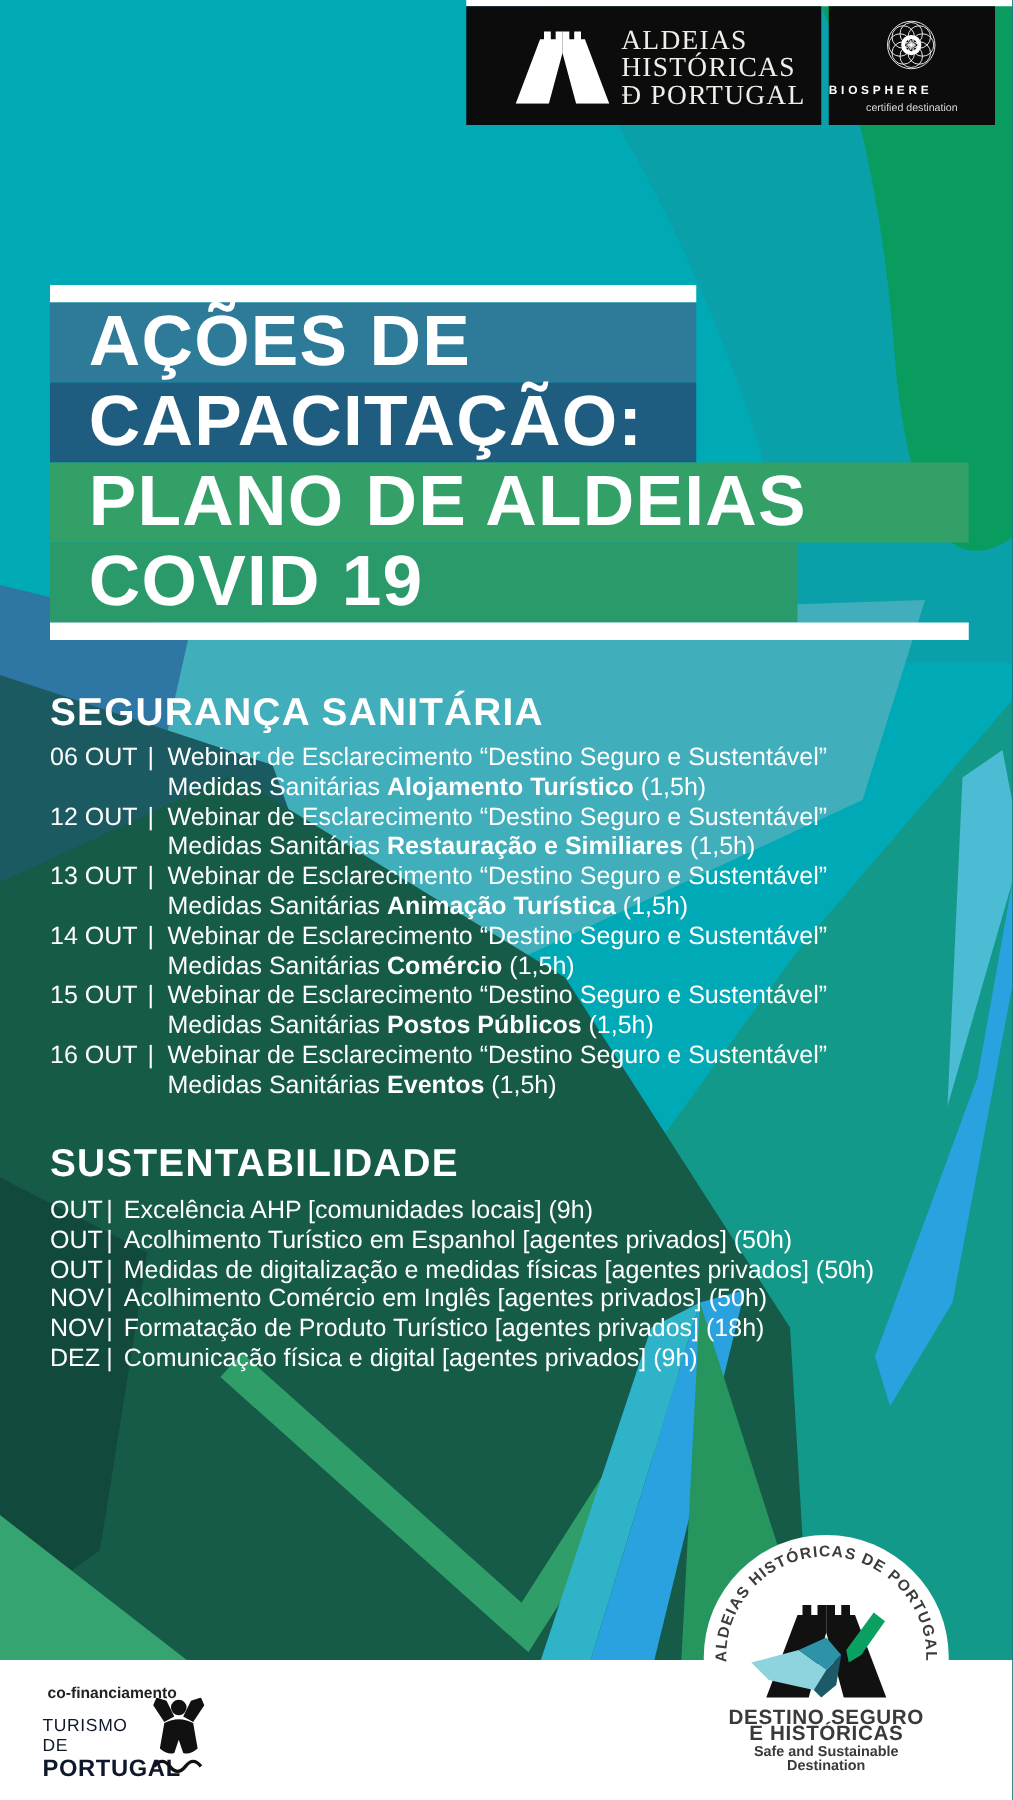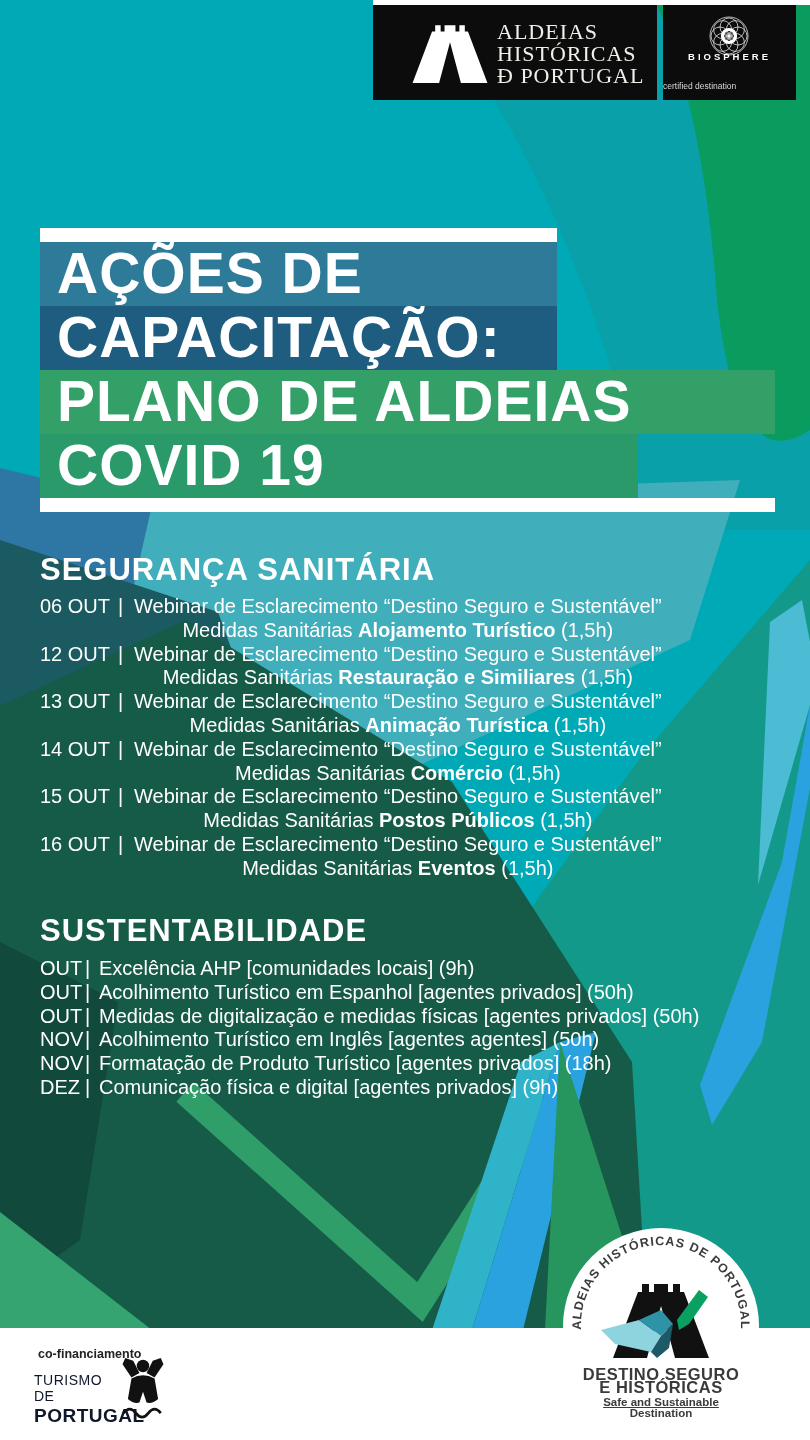--- a/index.html
+++ b/index.html
@@ -16,53 +16,53 @@
   .ahp-box{left:373px;width:284px;height:95px;}
   .bio-box{left:663px;width:133px;height:95px;}
   .ahp-castle{position:absolute;left:38px;top:17px;width:78px;height:61px;}
   .ahp-text{
     position:absolute;left:124px;top:16px;color:#f2efe9;
     font-family:"Liberation Serif",serif;font-size:22px;line-height:22px;letter-spacing:1px;
   }
   .ahp-text div{white-space:nowrap;}
   .bio-orn{position:absolute;left:40px;top:5px;width:52px;height:52px;}
   .bio-title{
-    position:absolute;left:0;top:46px;width:133px;text-align:center;color:#fff;
+    position:absolute;left:0;top:62px;width:133px;text-align:left;color:#fff;
     font-size:9.5px;font-weight:bold;letter-spacing:3px;
   }
   .bio-sub{
-    position:absolute;left:0;top:76px;width:133px;color:#d9d9d9;font-size:8.5px;
+    position:absolute;left:0;top:76px;width:133px;text-align:center;color:#d9d9d9;font-size:8.5px;
   }
 
   
   .bar{position:absolute;left:40px;background:#fff;height:14px;}
   .bar-top{top:228px;width:517px;}
   .bar-bottom{top:498px;width:735px;}
   .band{
     position:absolute;left:40px;height:64px;color:#fff;
     font-size:57px;font-weight:bold;letter-spacing:1px;
-    line-height:62px;padding-left:17px;box-sizing:border-box;white-space:nowrap;
+    line-height:62px;padding-left:31px;box-sizing:border-box;white-space:nowrap;
   }
   .band1{top:242px;width:517px;background:#2e7a99;}
   .band2{top:306px;width:517px;background:#1e5d80;}
   .band3{top:370px;width:735px;background:#32a067;}
   .band4{top:434px;width:598px;background:#2b9a6b;}
 
   
   .sec-heading{
     position:absolute;left:40px;color:#fff;font-size:31px;font-weight:bold;
     letter-spacing:1px;white-space:nowrap;
   }
   .h1{top:552px;} .h2{top:913px;}
   .list{position:absolute;left:40px;color:#fff;font-size:20px;line-height:23.8px;}
   .list1{top:595px;} .list2{top:957px;}
   .evt-l1{white-space:nowrap;}
   .evt-l1 .date{display:inline-block;width:78px;}
   .evt-l1 .pipe{display:inline-block;width:16px;}
-  .evt-l2{padding-left:94px;white-space:nowrap;text-align:center;}
+  .evt-l2{padding-left:94px;white-space:nowrap;}
   .crs{white-space:nowrap;}
   .crs .date{display:inline-block;width:45px;}
   .crs .pipe{display:inline-block;width:14px;}
 
   
   .footer-strip{position:absolute;left:0;top:1328px;width:810px;height:112px;background:#fff;}
   .cofinance{position:absolute;left:38px;top:1347px;font-size:12.5px;font-weight:bold;color:#222;}
   .turismo-text{position:absolute;left:34px;top:1372px;width:84px;text-align:left;color:#0f172a;}
   .turismo-l1{font-size:14px;letter-spacing:0.5px;}
   .turismo-l2{font-size:19px;font-weight:bold;letter-spacing:0.5px;margin-top:1px;}
@@ -70,21 +70,21 @@
 
   
   .badge{
     position:absolute;left:563px;top:1228px;width:196px;height:196px;
     background:#fff;border-radius:50%;
   }
   .badge svg{position:absolute;left:0;top:0;width:196px;height:196px;overflow:visible;}
   .badge-line{position:absolute;left:0;width:196px;text-align:center;color:#3a3a3a;white-space:nowrap;}
   .bl1{top:137px;font-size:16.5px;font-weight:bold;letter-spacing:0.5px;}
   .bl2{top:150px;font-size:16.5px;font-weight:bold;letter-spacing:0.5px;}
-  .bl3{top:168px;font-size:11.5px;font-weight:bold;text-decoration:underline;}
+  .bl3{top:168px;font-size:11.5px;font-weight:bold;}
   .bl4{top:179px;font-size:11.5px;font-weight:bold;}
 </style>
 </head>
 <body>
 
 <div class="page">
 
   <svg class="bg" viewBox="0 0 810 1440" preserveAspectRatio="none" aria-hidden="true">
     <rect width="810" height="1440" fill="#00a9b6"></rect>
     <path d="M430,0 Q600,240 648,530 L810,530 L810,0 Z" fill="#0aa0a9"></path>
@@ -203,21 +203,21 @@
     <div class="crs">
       <span class="date">OUT</span><span class="pipe">|</span><span>Excelência AHP [comunidades locais] (9h)</span>
     </div>
     <div class="crs">
       <span class="date">OUT</span><span class="pipe">|</span><span>Acolhimento Turístico em Espanhol [agentes privados] (50h)</span>
     </div>
     <div class="crs">
       <span class="date">OUT</span><span class="pipe">|</span><span>Medidas de digitalização e medidas físicas [agentes privados] (50h)</span>
     </div>
     <div class="crs">
-      <span class="date">NOV</span><span class="pipe">|</span><span>Acolhimento Turístico em Inglês [agentes agentes] (50h)</span>
+      <span class="date">NOV</span><span class="pipe">|</span><span>Acolhimento Comércio em Inglês [agentes privados] (50h)</span>
     </div>
     <div class="crs">
       <span class="date">NOV</span><span class="pipe">|</span><span>Formatação de Produto Turístico [agentes privados] (18h)</span>
     </div>
     <div class="crs">
       <span class="date">DEZ</span><span class="pipe">|</span><span>Comunicação física e digital [agentes privados] (9h)</span>
     </div>
   </div>
 
   <div class="footer-strip"></div>

